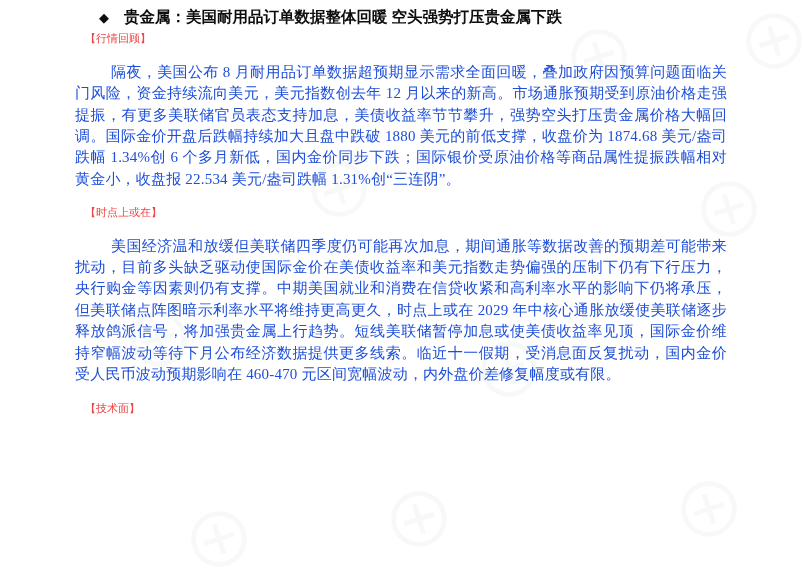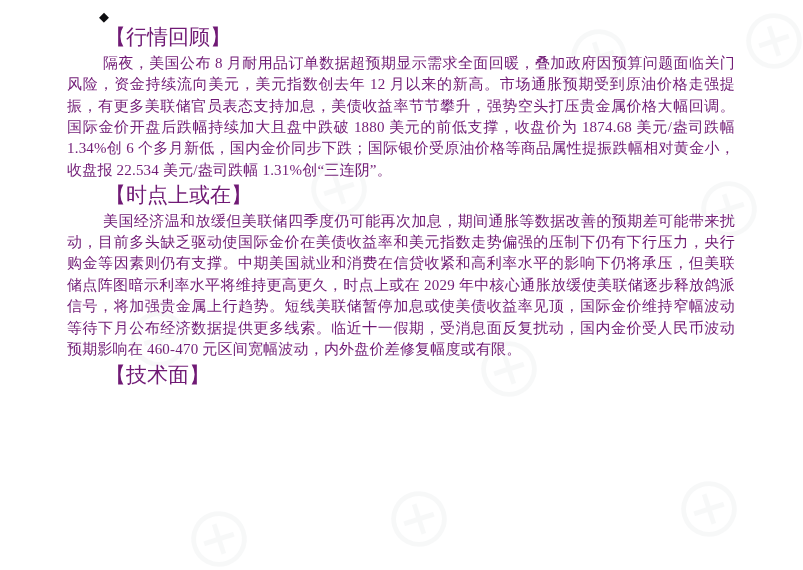--- a/index.html
+++ b/index.html
@@ -48,33 +48,33 @@
     line-height: 21.4px;
     white-space: nowrap;
   }
   .title-bullet {
     font-size: 13px;
     margin-right: 15px;
   }
   .sec-heading {
     margin: 0;
     padding: 0;
-    font-size: 21px;
+    font-size: 11px;
     line-height: 21.4px;
     text-indent: 2em;
     font-weight: normal;
-    color: #701a75;
+    color: #ef4444;
   }
   .para {
-    margin: 4px;
+    margin: 12px;
     padding: 0;
     text-align: justify;
     text-indent: 2.4em;
     letter-spacing: 0.2px;
-    color: #701a75;
+    color: #1d4ed8;
   }
 </style>
 </head>
 <body>
 
 <div class="page">
 
   <div class="watermarks">
     <svg class="wm" style="left:560px; top:18px;" viewBox="0 0 80 80">
         <circle cx="40" cy="40" r="26" fill="none" stroke="#5a6b7a" stroke-width="5"></circle>
@@ -111,20 +111,21 @@
     <svg class="wm" style="left:180px; top:500px;" viewBox="0 0 80 80">
         <circle cx="40" cy="40" r="26" fill="none" stroke="#5a6b7a" stroke-width="5"></circle>
         <path d="M24 40h32M40 24v32" stroke="#5a6b7a" stroke-width="5" fill="none"></path>
       </svg>
   </div>
 
   <div class="content">
 
     <div class="title-row">
       <span class="title-bullet">◆</span>
+      <span>贵金属：美国耐用品订单数据整体回暖 空头强势打压贵金属下跌</span>
     </div>
 
     <section>
       <h3 class="sec-heading">【行情回顾】</h3>
       <p class="para">隔夜，美国公布 8 月耐用品订单数据超预期显示需求全面回暖，叠加政府因预算问题面临关门风险，资金持续流向美元，美元指数创去年 12 月以来的新高。市场通胀预期受到原油价格走强提振，有更多美联储官员表态支持加息，美债收益率节节攀升，强势空头打压贵金属价格大幅回调。国际金价开盘后跌幅持续加大且盘中跌破 1880 美元的前低支撑，收盘价为 1874.68 美元/盎司跌幅 1.34%创 6 个多月新低，国内金价同步下跌；国际银价受原油价格等商品属性提振跌幅相对黄金小，收盘报 22.534 美元/盎司跌幅 1.31%创“三连阴”。</p>
     </section>
 
     <section>
       <h3 class="sec-heading">【时点上或在】</h3>
       <p class="para">美国经济温和放缓但美联储四季度仍可能再次加息，期间通胀等数据改善的预期差可能带来扰动，目前多头缺乏驱动使国际金价在美债收益率和美元指数走势偏强的压制下仍有下行压力，央行购金等因素则仍有支撑。中期美国就业和消费在信贷收紧和高利率水平的影响下仍将承压，但美联储点阵图暗示利率水平将维持更高更久，时点上或在 2029 年中核心通胀放缓使美联储逐步释放鸽派信号，将加强贵金属上行趋势。短线美联储暂停加息或使美债收益率见顶，国际金价维持窄幅波动等待下月公布经济数据提供更多线索。临近十一假期，受消息面反复扰动，国内金价受人民币波动预期影响在 460-470 元区间宽幅波动，内外盘价差修复幅度或有限。</p>

